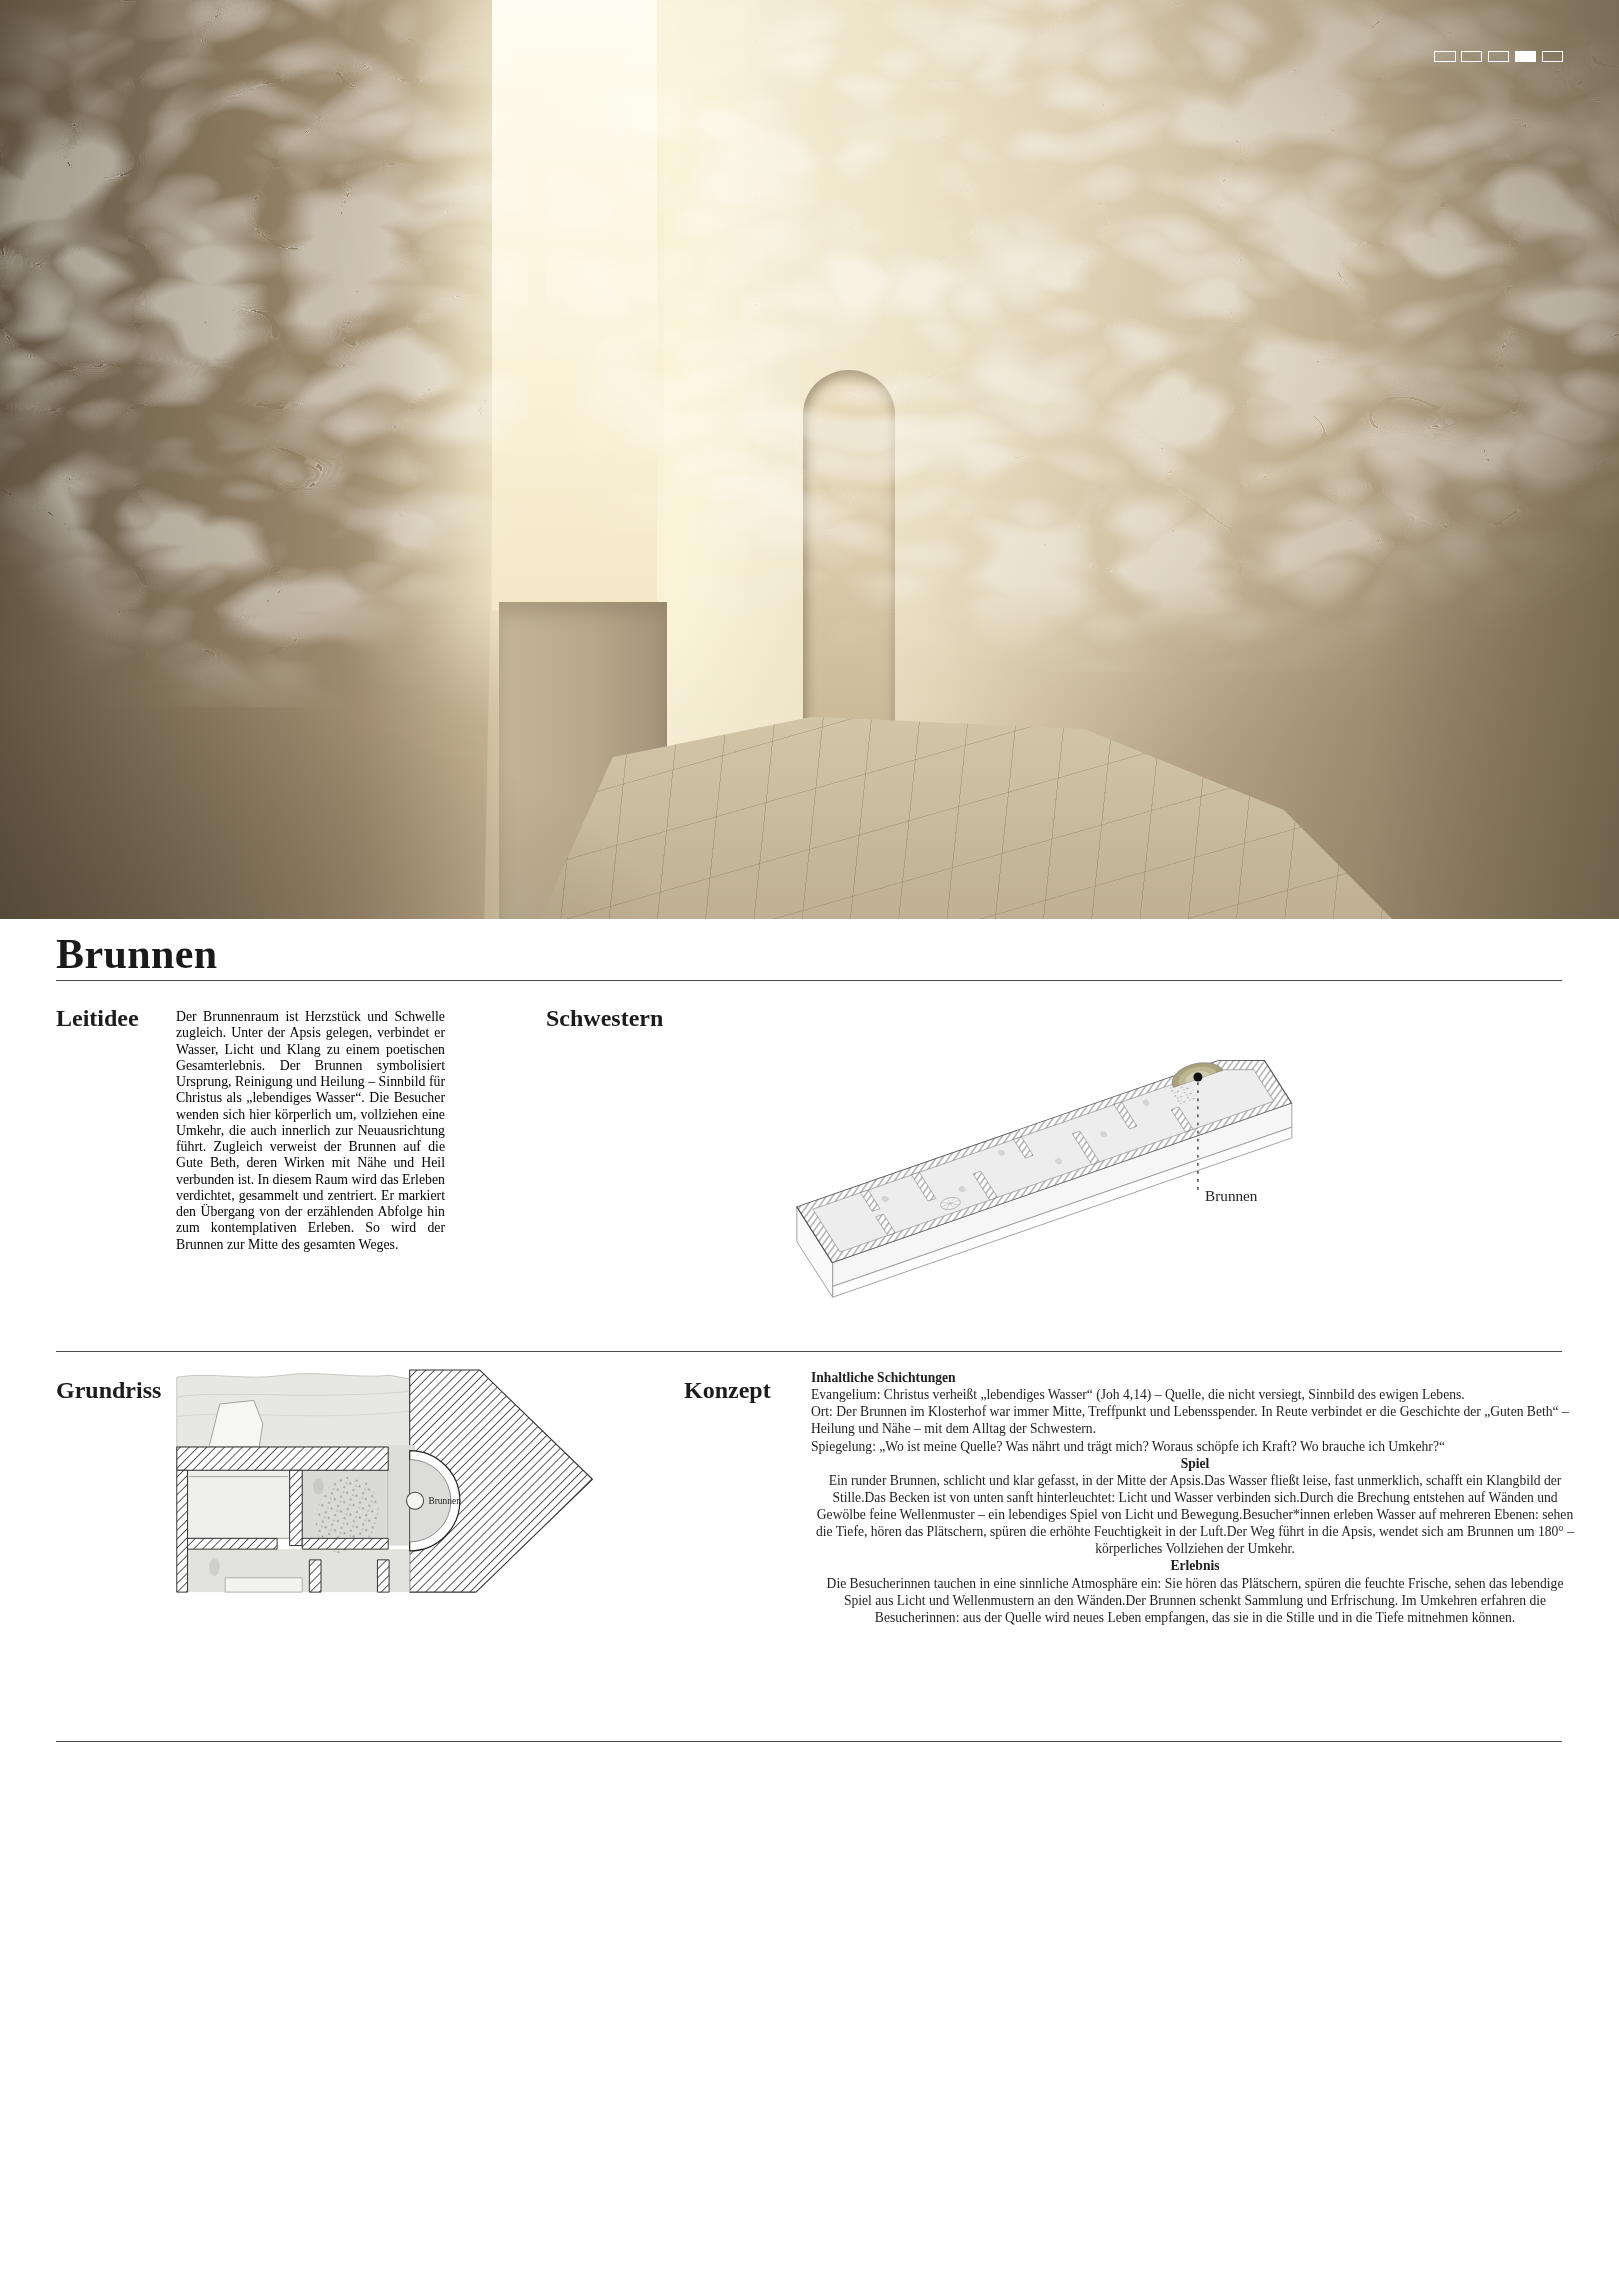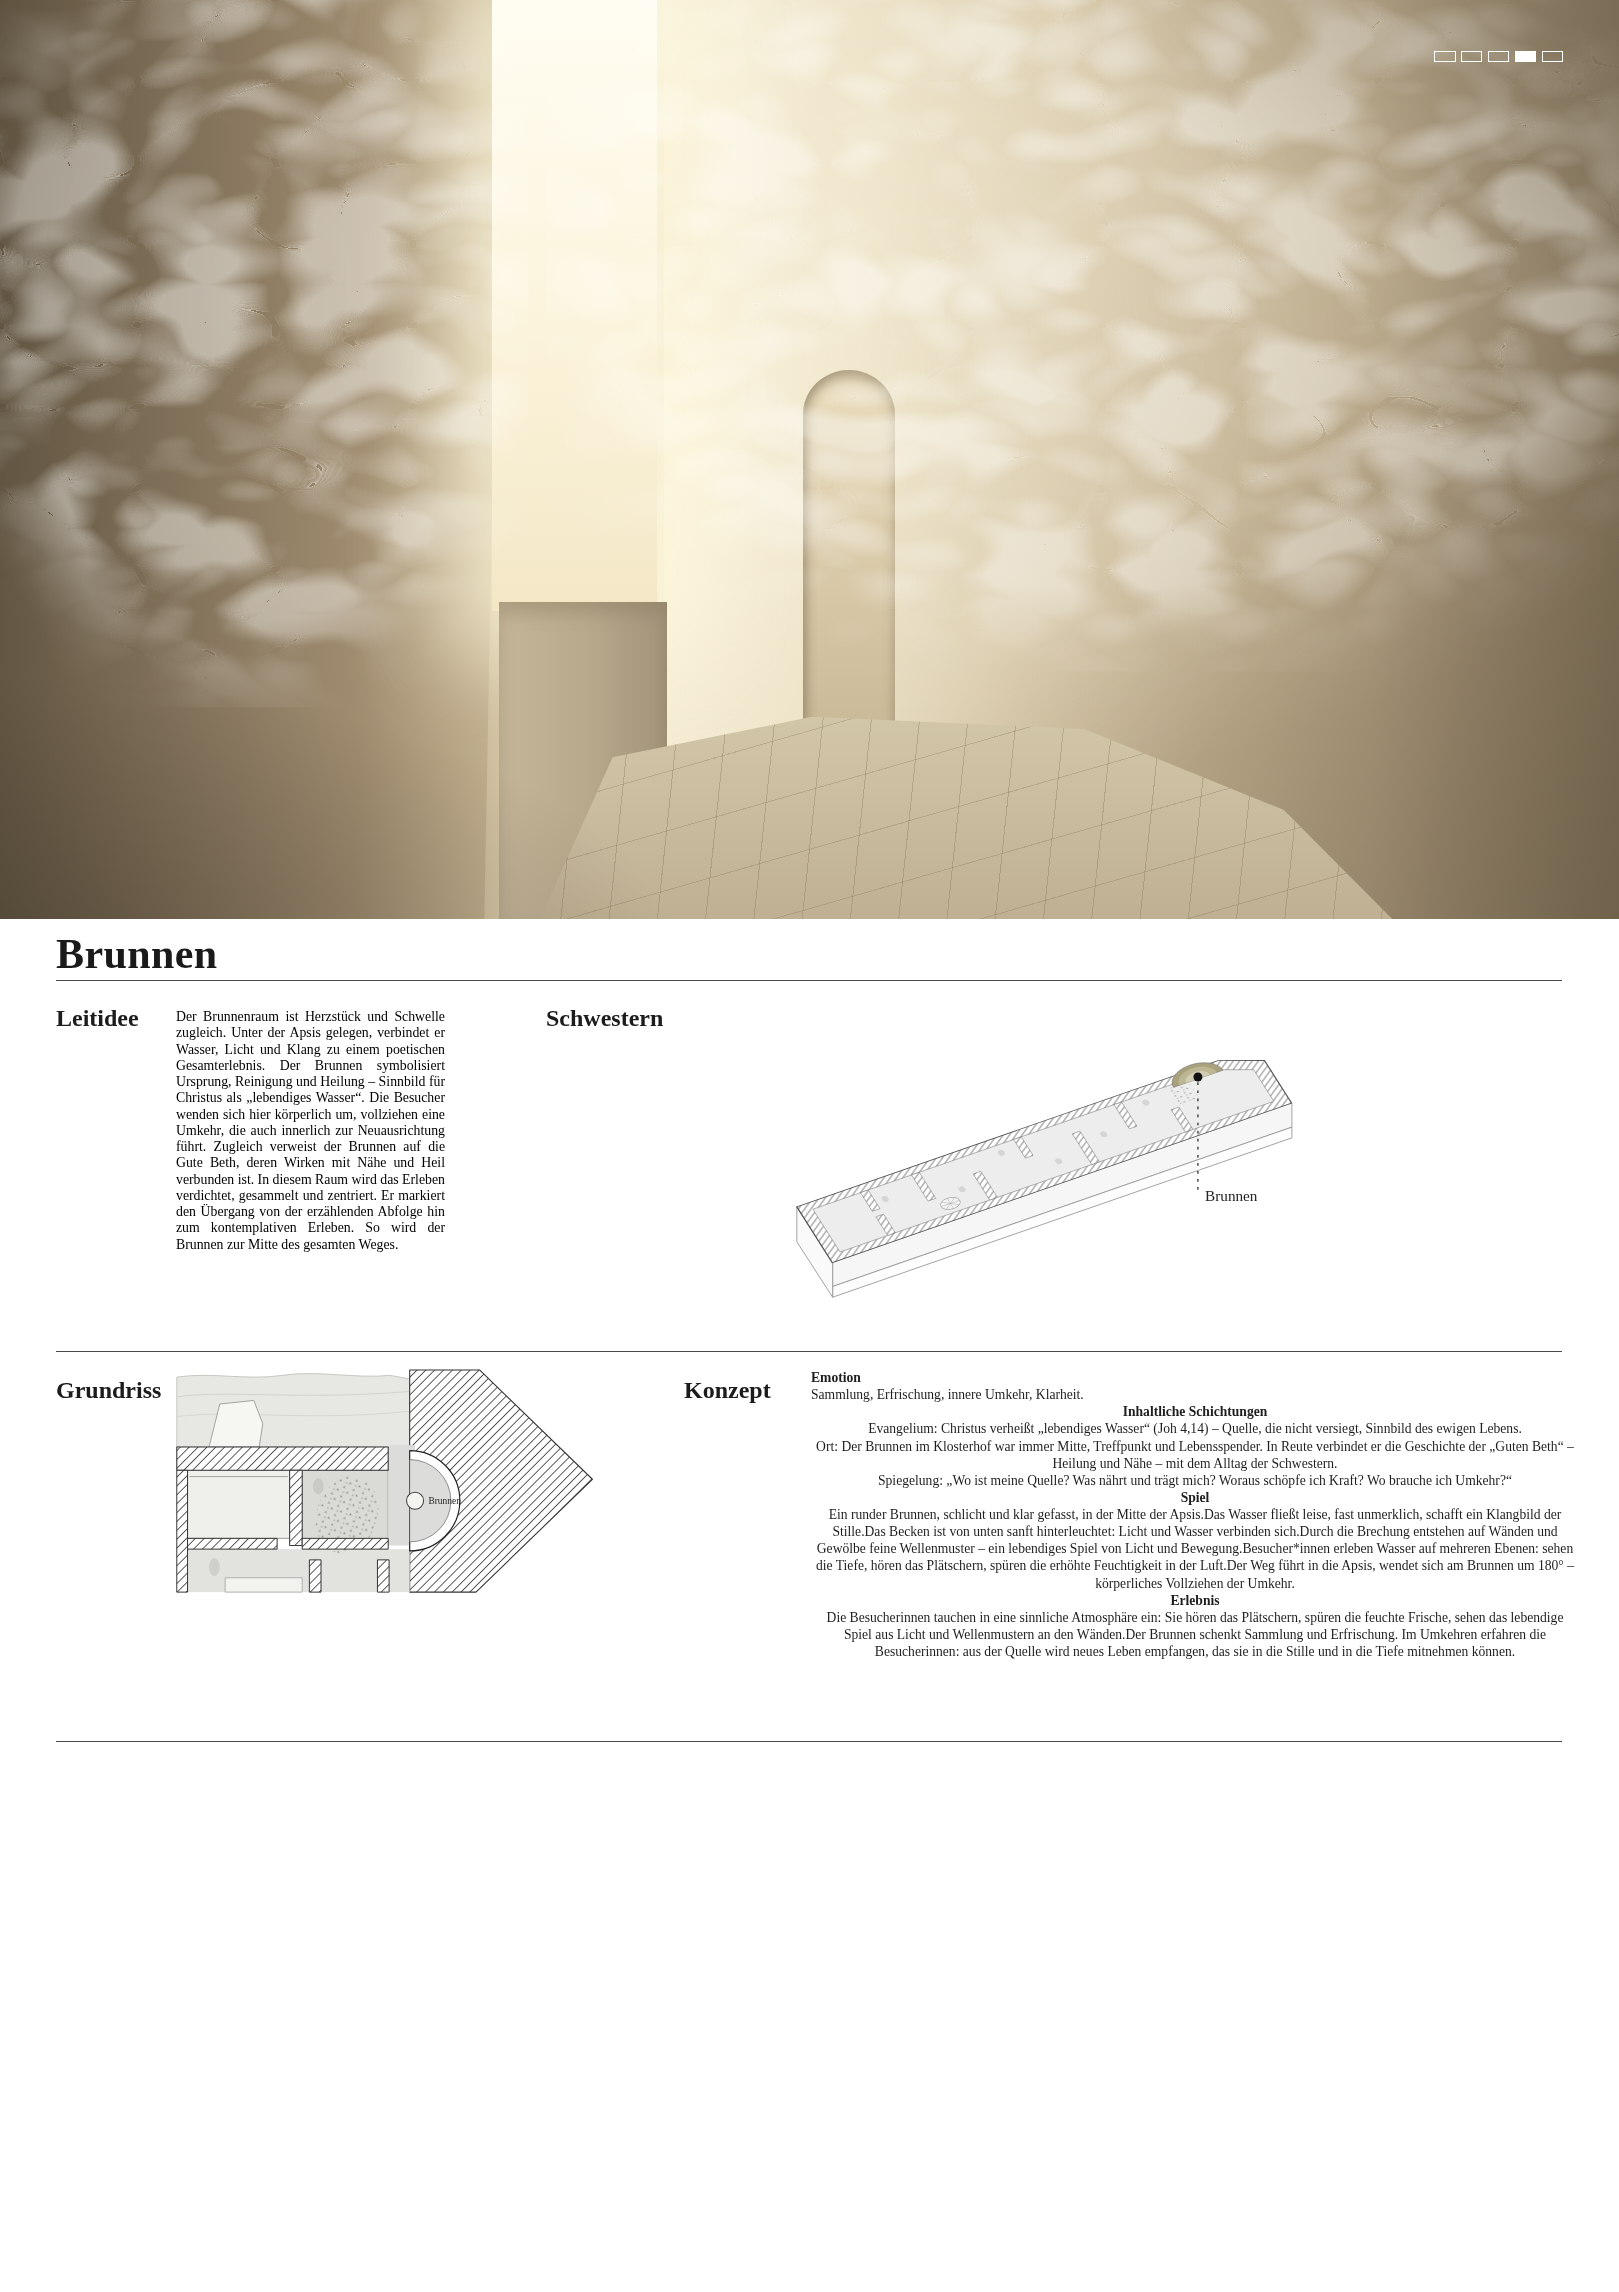--- a/index.html
+++ b/index.html
@@ -228,24 +228,20 @@
       <rect x="150" y="214" width="13" height="36" fill="url(#hatchP)" stroke="#333" stroke-width="1.1"></rect>
       <rect x="226" y="214" width="13" height="36" fill="url(#hatchP)" stroke="#333" stroke-width="1.1"></rect>
       <circle cx="268" cy="148" r="9.5" fill="#f4f4f1" stroke="#444" stroke-width="1.2"></circle>
       <text x="283" y="152" font-size="10.5">Brunnen</text>
     </g>
   </svg>
 
   <h2 class="sec-h" style="left:684px;top:1377px">Konzept</h2>
   <div class="konzept">
     <div class="kblock">
-      <div class="kt">Emotion</div>
-      <div class="kx">Sammlung, Erfrischung, innere Umkehr, Klarheit.</div>
-    </div>
-    <div class="kblock">
       <div class="kt">Inhaltliche Schichtungen</div>
       <div class="kx">Evangelium: Christus verheißt „lebendiges Wasser“ (Joh 4,14) – Quelle, die nicht versiegt, Sinnbild des ewigen Lebens.
 Ort: Der Brunnen im Klosterhof war immer Mitte, Treffpunkt und Lebensspender. In Reute verbindet er die Geschichte der „Guten Beth“ – Heilung und Nähe – mit dem Alltag der Schwestern.
 Spiegelung: „Wo ist meine Quelle? Was nährt und trägt mich? Woraus schöpfe ich Kraft? Wo brauche ich Umkehr?“</div>
     </div>
     <div class="kblock">
       <div class="kt">Spiel</div>
       <div class="kx">Ein runder Brunnen, schlicht und klar gefasst, in der Mitte der Apsis.Das Wasser fließt leise, fast unmerklich, schafft ein Klangbild der Stille.Das Becken ist von unten sanft hinterleuchtet: Licht und Wasser verbinden sich.Durch die Brechung entstehen auf Wänden und Gewölbe feine Wellenmuster – ein lebendiges Spiel von Licht und Bewegung.Besucher*innen erleben Wasser auf mehreren Ebenen: sehen die Tiefe, hören das Plätschern, spüren die erhöhte Feuchtigkeit in der Luft.Der Weg führt in die Apsis, wendet sich am Brunnen um 180° – körperliches Vollziehen der Umkehr.</div>
     </div>
     <div class="kblock">

